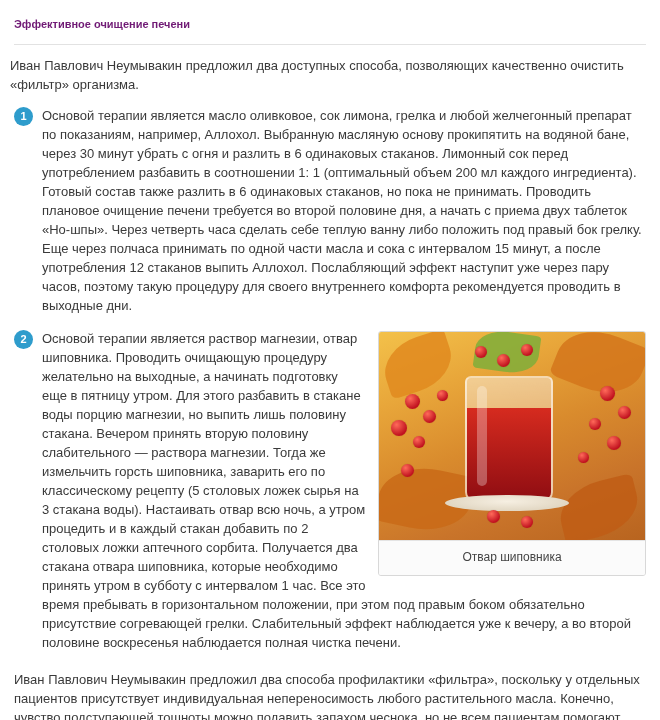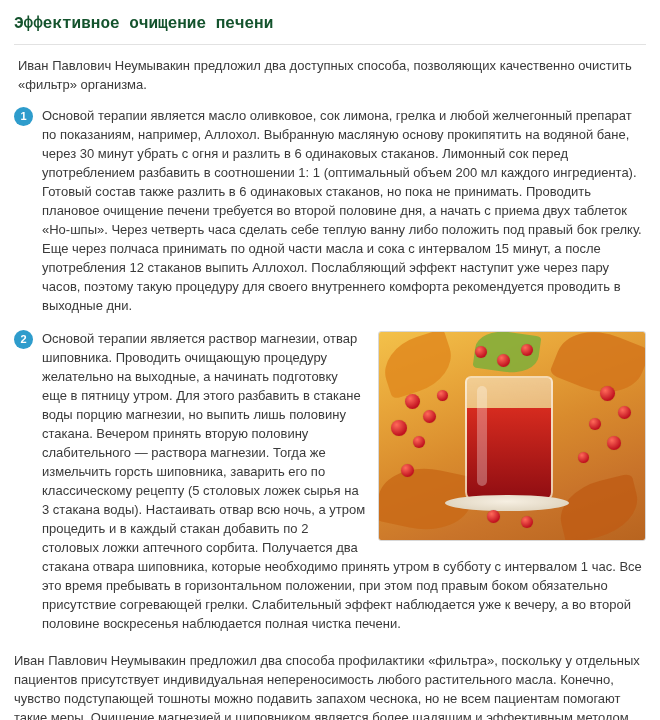--- a/index.html
+++ b/index.html
@@ -16,37 +16,36 @@
     position: relative;
   }
   .page {
     width: 660px;
     height: 720px;
     padding: 0;
     box-sizing: border-box;
     position: relative;
   }
   .title {
-    color: #14532d;
-    font-size: 16px;
+    color: #701a75;
+    font-size: 11px;
     font-weight: bold;
     padding: 14px 14px 0 14px;
     line-height: 20px;
-    font-family: Liberation Mono, monospace;
   }
   .title-rule {
     height: 1px;
     background: #e2e2e2;
     margin: 10px 14px 0 14px;
   }
   .intro {
     font-size: 13px;
     line-height: 19px;
     color: #3a3a3a;
-    padding: 11px 14px 0 18px;
+    padding: 11px 14px 0 10px;
   }
   .steps {
     padding: 12px 14px 0 14px;
   }
   .step {
     display: flex;
     align-items: flex-start;
     margin-bottom: 14px;
   }
   .marker {
@@ -207,20 +206,21 @@
             <div class="berry" style="right:44px; top:86px; width:12px; height:12px;"></div>
             <div class="berry" style="right:24px; top:104px; width:14px; height:14px;"></div>
             <div class="berry" style="right:56px; top:120px; width:11px; height:11px;"></div>
             <div class="berry" style="left:22px; top:132px; width:13px; height:13px;"></div>
             <div class="berry" style="left:96px; top:14px; width:12px; height:12px;"></div>
             <div class="berry" style="left:118px; top:22px; width:13px; height:13px;"></div>
             <div class="berry" style="left:142px; top:12px; width:12px; height:12px;"></div>
             <div class="berry" style="left:108px; top:178px; width:13px; height:13px;"></div>
             <div class="berry" style="left:142px; top:184px; width:12px; height:12px;"></div>
           </div>
+          <div class="figure-caption">Отвар шиповника</div>
         </div>
         <span>Основой терапии является раствор магнезии, отвар шиповника. Проводить очищающую процедуру желательно на выходные, а начинать подготовку еще в пятницу утром. Для этого разбавить в стакане воды порцию магнезии, но выпить лишь половину стакана. Вечером принять вторую половину слабительного — раствора магнезии. Тогда же измельчить горсть шиповника, заварить его по классическому рецепту (5 столовых ложек сырья на 3 стакана воды). Настаивать отвар всю ночь, а утром процедить и в каждый стакан добавить по 2 столовых ложки аптечного сорбита. Получается два стакана отвара шиповника, которые необходимо принять утром в субботу с интервалом 1 час. Все это время пребывать в горизонтальном положении, при этом под правым боком обязательно присутствие согревающей грелки. Слабительный эффект наблюдается уже к вечеру, а во второй половине воскресенья наблюдается полная чистка печени.</span>
       </div>
     </div>
 
   </div>
 
   <div class="outro">Иван Павлович Неумывакин предложил два способа профилактики «фильтра», поскольку у отдельных пациентов присутствует индивидуальная непереносимость любого растительного масла. Конечно, чувство подступающей тошноты можно подавить запахом чеснока, но не всем пациентам помогают такие меры. Очищение магнезией и шиповником является более щадящим и эффективным методом очищения этого важного органа.</div>
 
 

